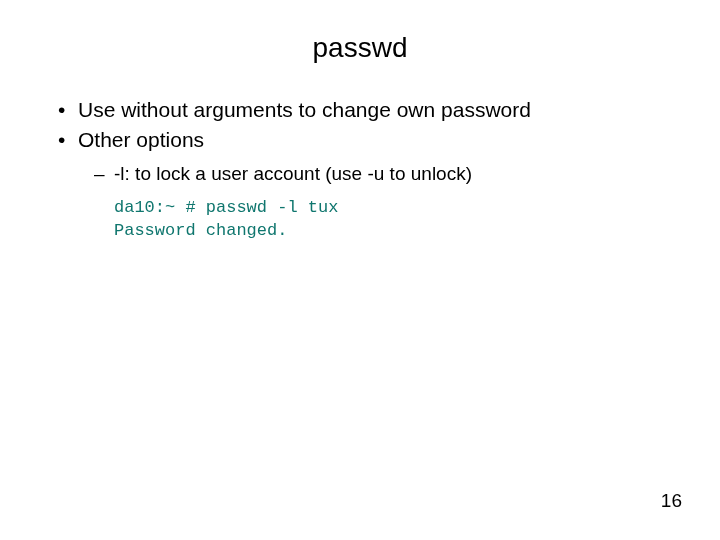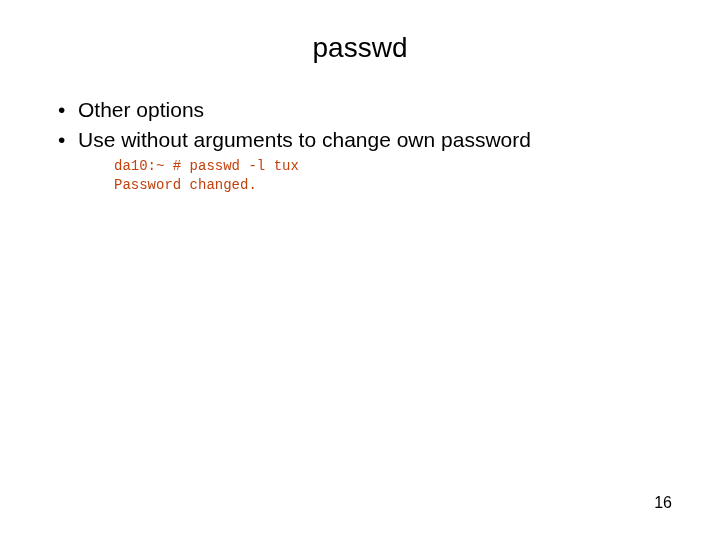--- a/index.html
+++ b/index.html
@@ -54,44 +54,45 @@
       margin-bottom: 2px;
     }
     .bullet-l2::before {
       content: "–";
       position: absolute;
       left: 40px;
       top: 0;
     }
     .codeblock {
       font-family: "Courier New", Courier, monospace;
-      font-size: 14px;
-      color: #c2410c;
+      font-size: 17px;
+      color: #0f766e;
       padding-left: 60px;
-      margin-top: 2px;
+      margin-top: 11px;
       margin-bottom: 4px;
       white-space: pre;
       line-height: 1.35;
     }
     .page-number {
       position: absolute;
       bottom: 28px;
-      right: 48px;
-      font-size: 16px;
+      right: 38px;
+      font-size: 19px;
     }
   </style>
 </head>
 <body>
 
 <div class="slide">
   <h1 class="title">passwd</h1>
 
   <div class="content">
+    <div class="bullet-l1">Use without arguments to change own password</div>
     <div class="bullet-l1">Other options</div>
-    <div class="bullet-l1">Use without arguments to change own password</div>
 
+    <div class="bullet-l2">-l: to lock a user account (use -u to unlock)</div>
     <div class="codeblock">da10:~ # passwd -l tux
 Password changed.</div>
 
   </div>
 
   <div class="page-number">16</div>
 </div>
 
 </body></html>

